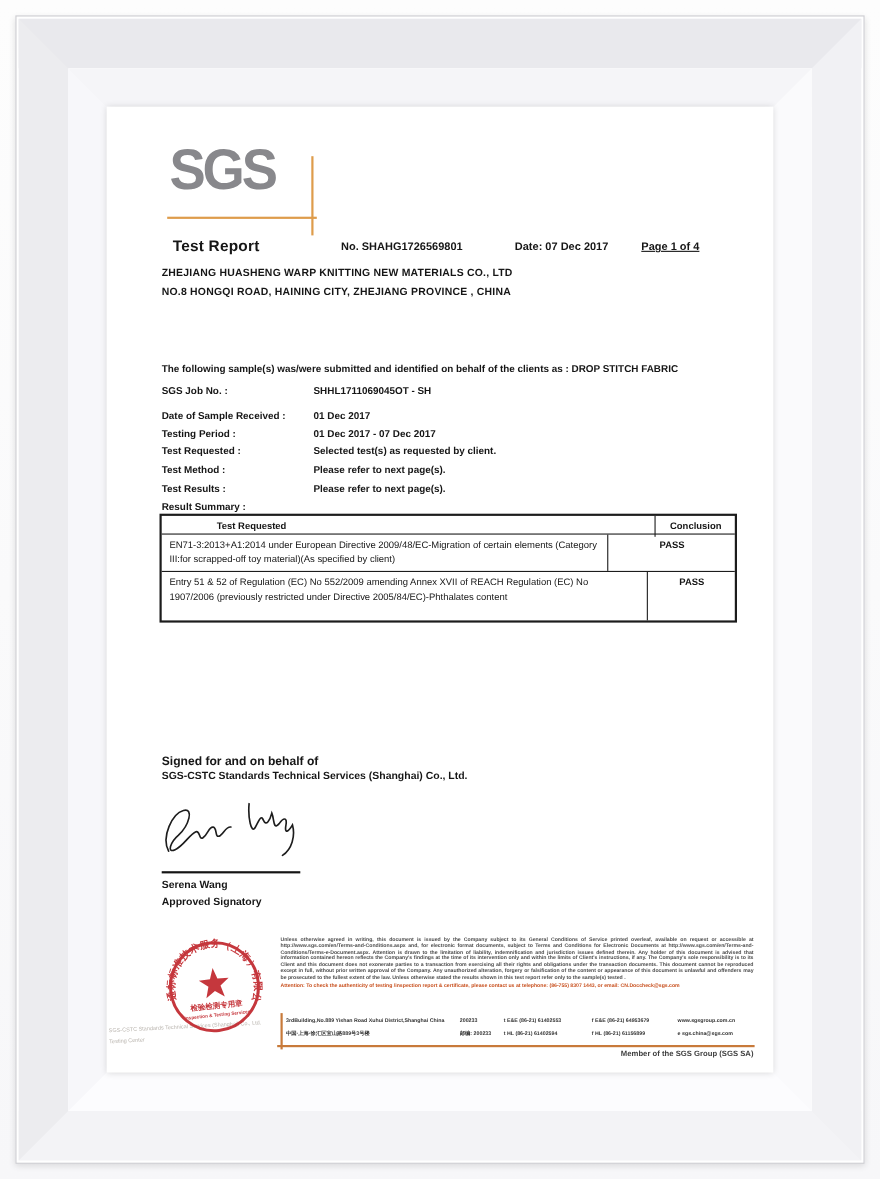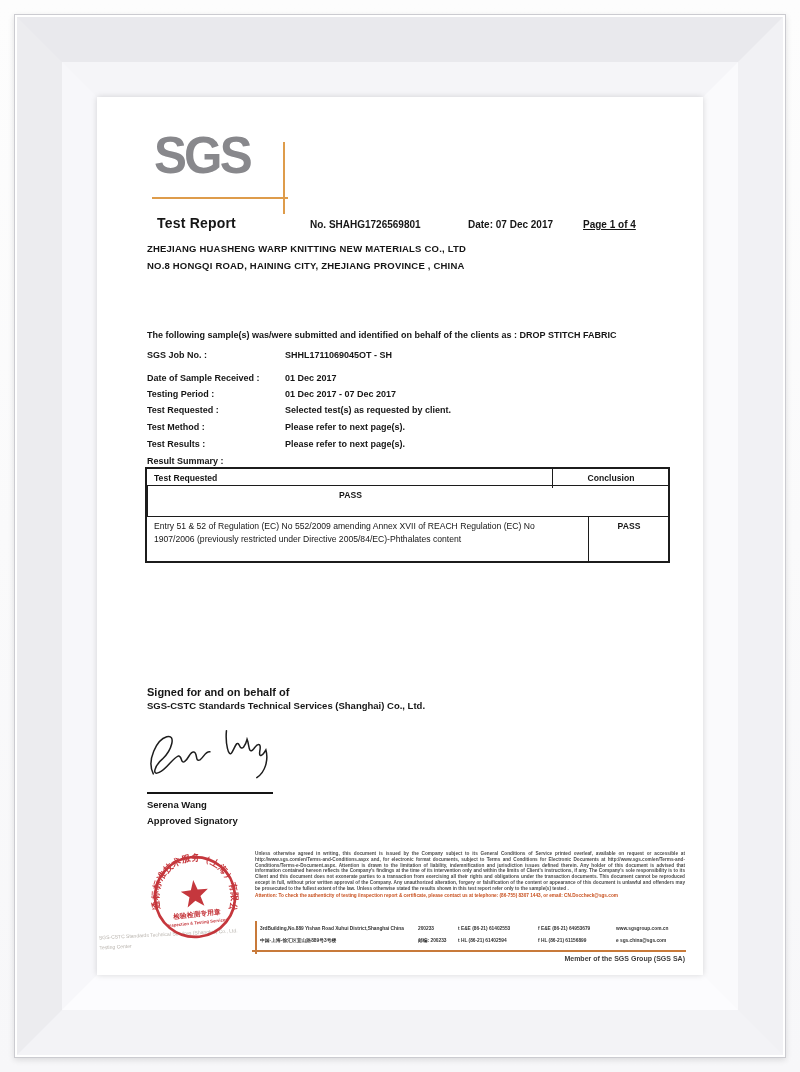--- a/index.html
+++ b/index.html
@@ -25,21 +25,21 @@
   .client1{left:50px;top:146px;font-size:9.5px;font-weight:700;letter-spacing:.2px;}
   .client2{left:50px;top:163px;font-size:9.5px;font-weight:700;letter-spacing:.2px;}
   .sample{left:50px;top:233px;font-size:9px;font-weight:600;width:545px;}
   .frow{font-size:9px;font-weight:600;}
   .flabel{left:50px;} .fvalue{left:188px;}
   .t0{top:253px;} .t1{top:276px;} .t2{top:292px;} .t3{top:308px;} .t4{top:325px;} .t5{top:342px;}
   .summary{left:50px;top:359px;font-size:9px;font-weight:600;}
   
   .rtable{left:48px;top:370px;width:521px;border:2px solid #1c1c1c;font-size:8.6px;}
   .tr{display:grid;grid-template-columns:405px 1fr;border-top:1.5px solid #1c1c1c;}
-  .tr:first-child{border-top:none;}
+  .tr:first-child{border-top:none;padding-left:43px;}
   .td{padding:3px 6px 3px 7px;line-height:1.55;}
   .td.c2{border-left:1.5px solid #1c1c1c;text-align:center;font-weight:700;}
   .th .td{font-weight:700;}
   .th{height:16px;}
   .row1{min-height:30px;} .row2{min-height:44px;gap:36px;}
   
   .signed1{left:50px;top:589px;font-size:11px;font-weight:600;}
   .signed2{left:50px;top:603px;font-size:9.5px;font-weight:600;}
   .sig-svg{left:45px;top:620px;}
   .sig-line{left:50px;top:695px;width:126px;height:2px;background:#151515;}
@@ -94,20 +94,21 @@
   <div class="abs frow fvalue t5">Please refer to next page(s).</div>
 
   <div class="abs summary">Result Summary :</div>
 
   <div class="abs rtable">
     <div class="tr th">
       <div class="td c1">Test Requested</div>
       <div class="td c2">Conclusion</div>
     </div>
     <div class="tr row1">
+      <div class="td c1">EN71-3:2013+A1:2014 under European Directive 2009/48/EC-Migration of certain elements (Category III:for scrapped-off toy material)(As specified by client)</div>
       <div class="td c2">PASS</div>
     </div>
     <div class="tr row2">
       <div class="td c1">Entry 51 &amp; 52 of Regulation (EC) No 552/2009 amending Annex XVII of REACH Regulation (EC) No 1907/2006 (previously restricted under Directive 2005/84/EC)-Phthalates content</div>
       <div class="td c2">PASS</div>
     </div>
   </div>
 
   <div class="abs signed1">Signed for and on behalf of</div>
   <div class="abs signed2">SGS-CSTC Standards Technical Services (Shanghai) Co., Ltd.</div>

